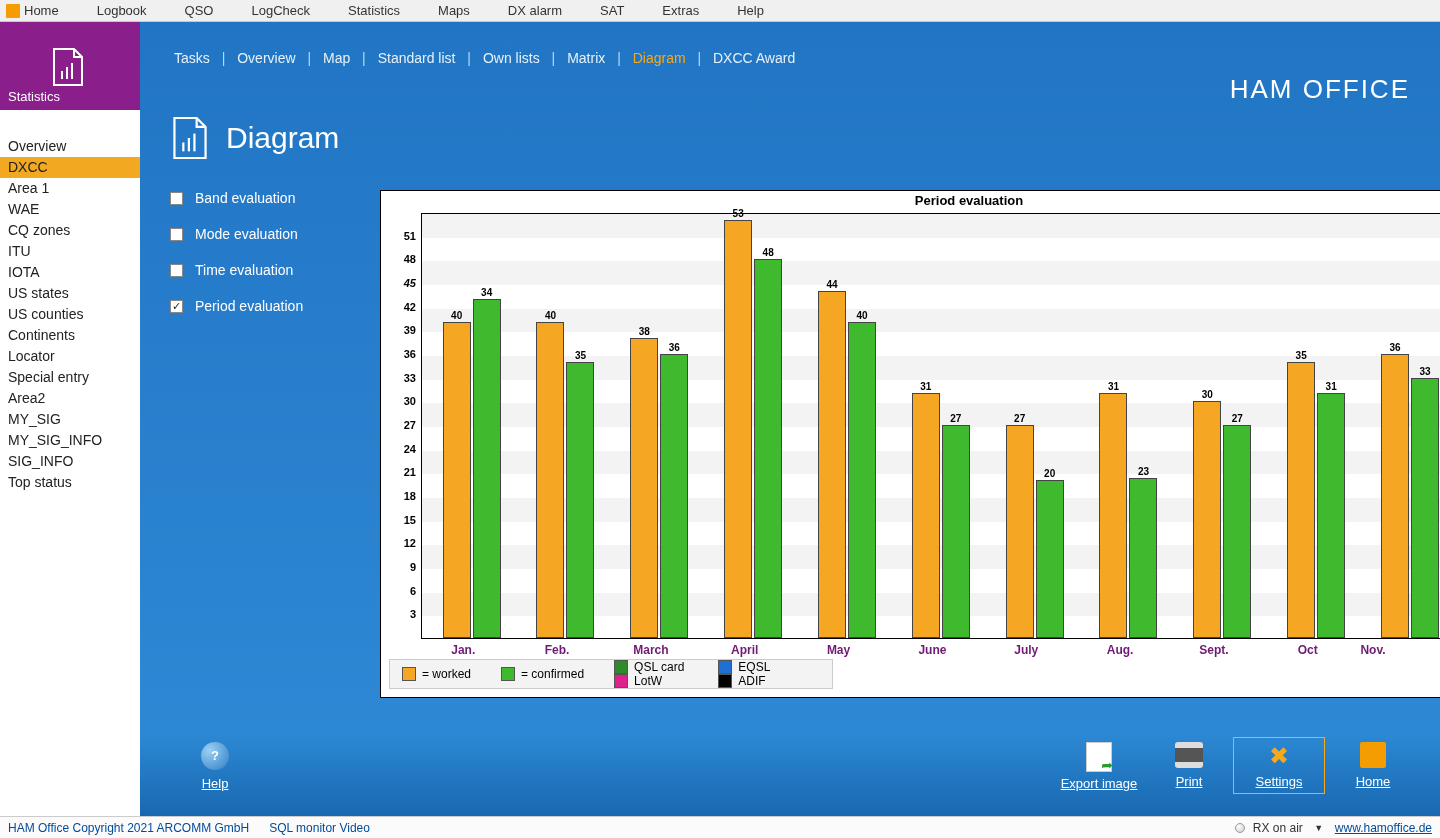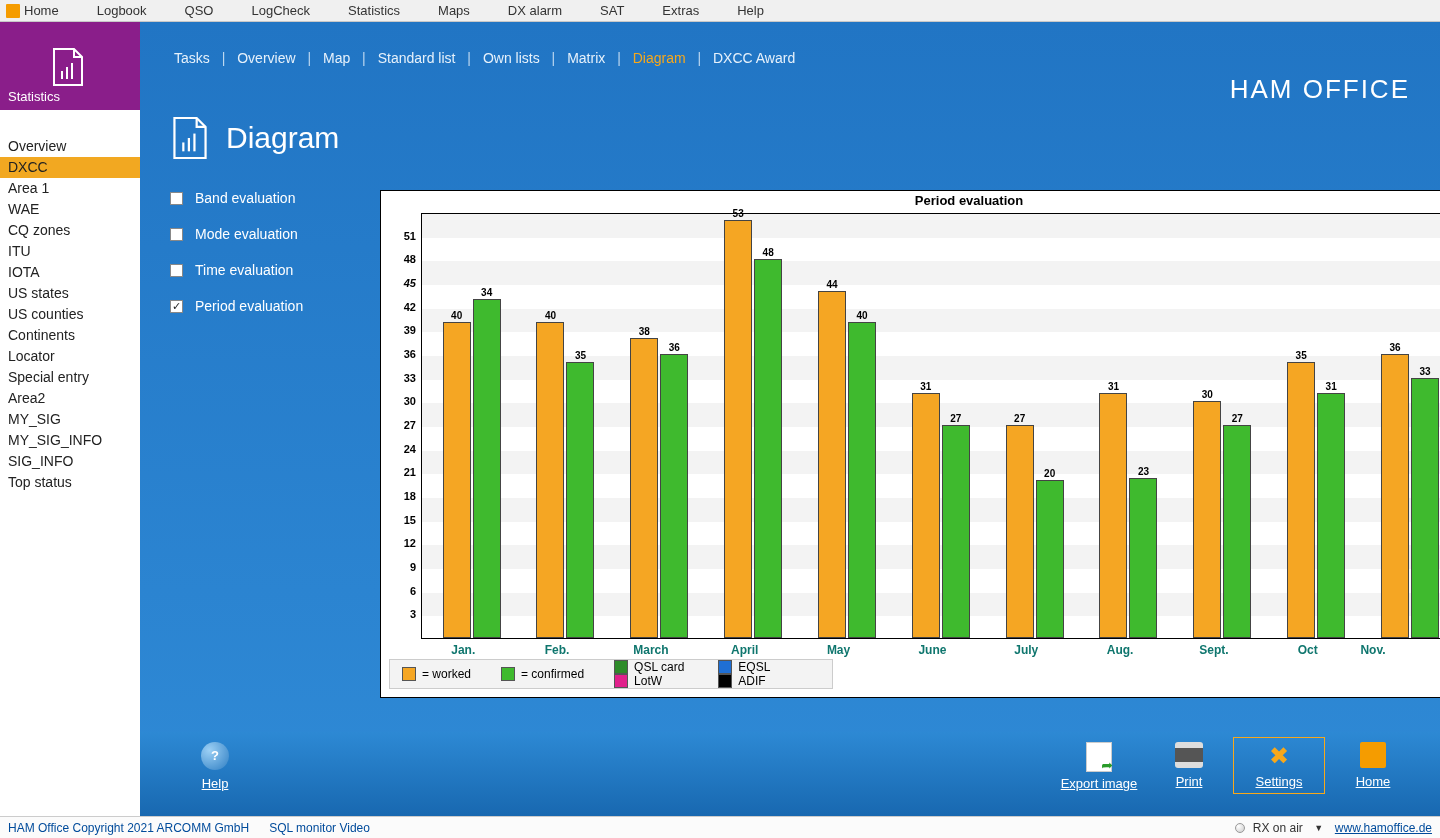--- a/index.html
+++ b/index.html
@@ -29,21 +29,21 @@
 .page-title-wrap .ptitle { color: #fff; font-size: 30px; font-weight: 300; }
 
 .checks { position: absolute; left: 30px; top: 168px; }
 .check-row { display: flex; align-items: center; gap: 12px; color: #fff; font-size: 14px; margin-bottom: 20px; }
 .cb { width: 13px; height: 13px; border: 1px solid #888; background: #fff; display: inline-flex; align-items: center; justify-content: center; font-size: 11px; color: #222; }
 
 .chart-box { position: absolute; left: 240px; top: 168px; width: 1178px; height: 508px; background: #fff; border: 1px solid #000; }
 .chart-title { text-align: center; font-weight: bold; font-size: 13px; padding: 2px 0; }
 .plot { position: absolute; left: 40px; top: 22px; right: 10px; bottom: 58px; border: 1px solid #000; }
 .x-month-row { position: absolute; left: 40px; right: 10px; bottom: 36px; height: 18px; }
-.x-month { position: absolute; font-size: 12px; font-weight: bold; color: #0f766e; transform: translateX(-50%); }
+.x-month { position: absolute; font-size: 12px; font-weight: bold; color: #701a75; transform: translateX(-50%); }
 .y-tick { position: absolute; right: 100%; padding-right: 6px; font-size: 11px; font-weight: bold; color: #000; transform: translateY(50%); }
 .h-grid { position: absolute; left: 0; right: 0; height: 12px; background: #f3f3f3; }
 .bar { position: absolute; bottom: 0; width: 28px; }
 .bar-w { background: #f5a623; border: 1px solid #444; }
 .bar-c { background: #3fba2e; border: 1px solid #444; }
 .bar-label { position: absolute; width: 100%; text-align: center; font-size: 10px; font-weight: bold; top: -13px; color: #000; }
 
 .legend { position: absolute; left: 8px; bottom: 8px; width: 444px; height: 30px; background: #f3f3f3; border: 1px solid #ccc; font-size: 12px; display: flex; align-items: center; }
 .leg-item { display: flex; align-items: center; margin-left: 12px; gap: 6px; }
 .sw { width: 14px; height: 14px; border: 1px solid #555; }

